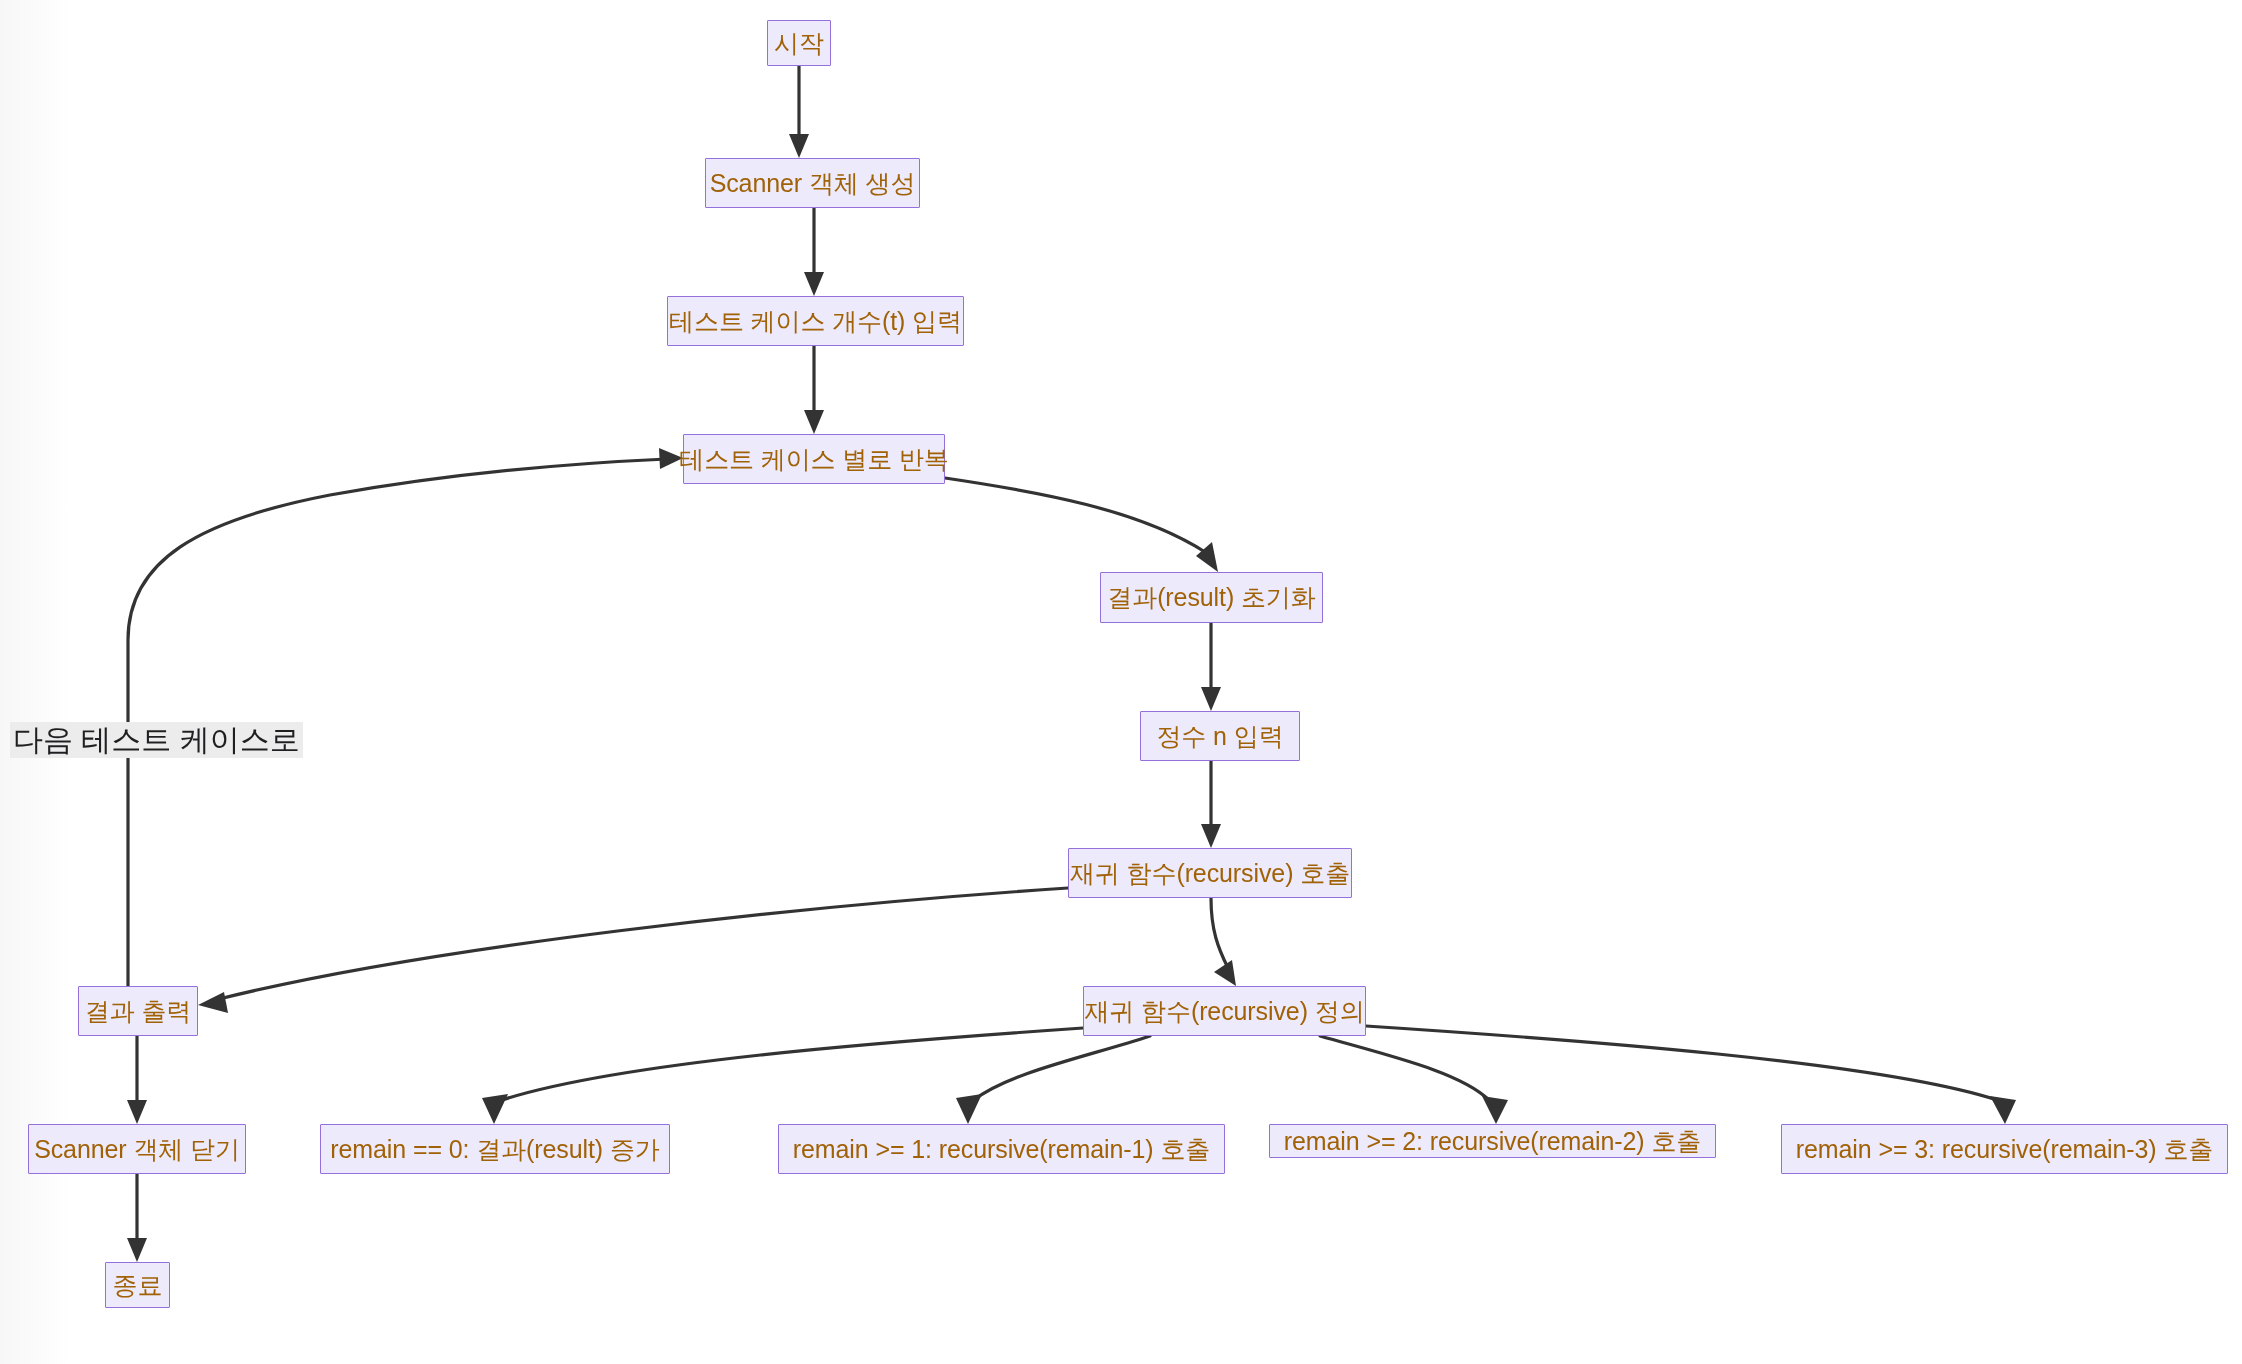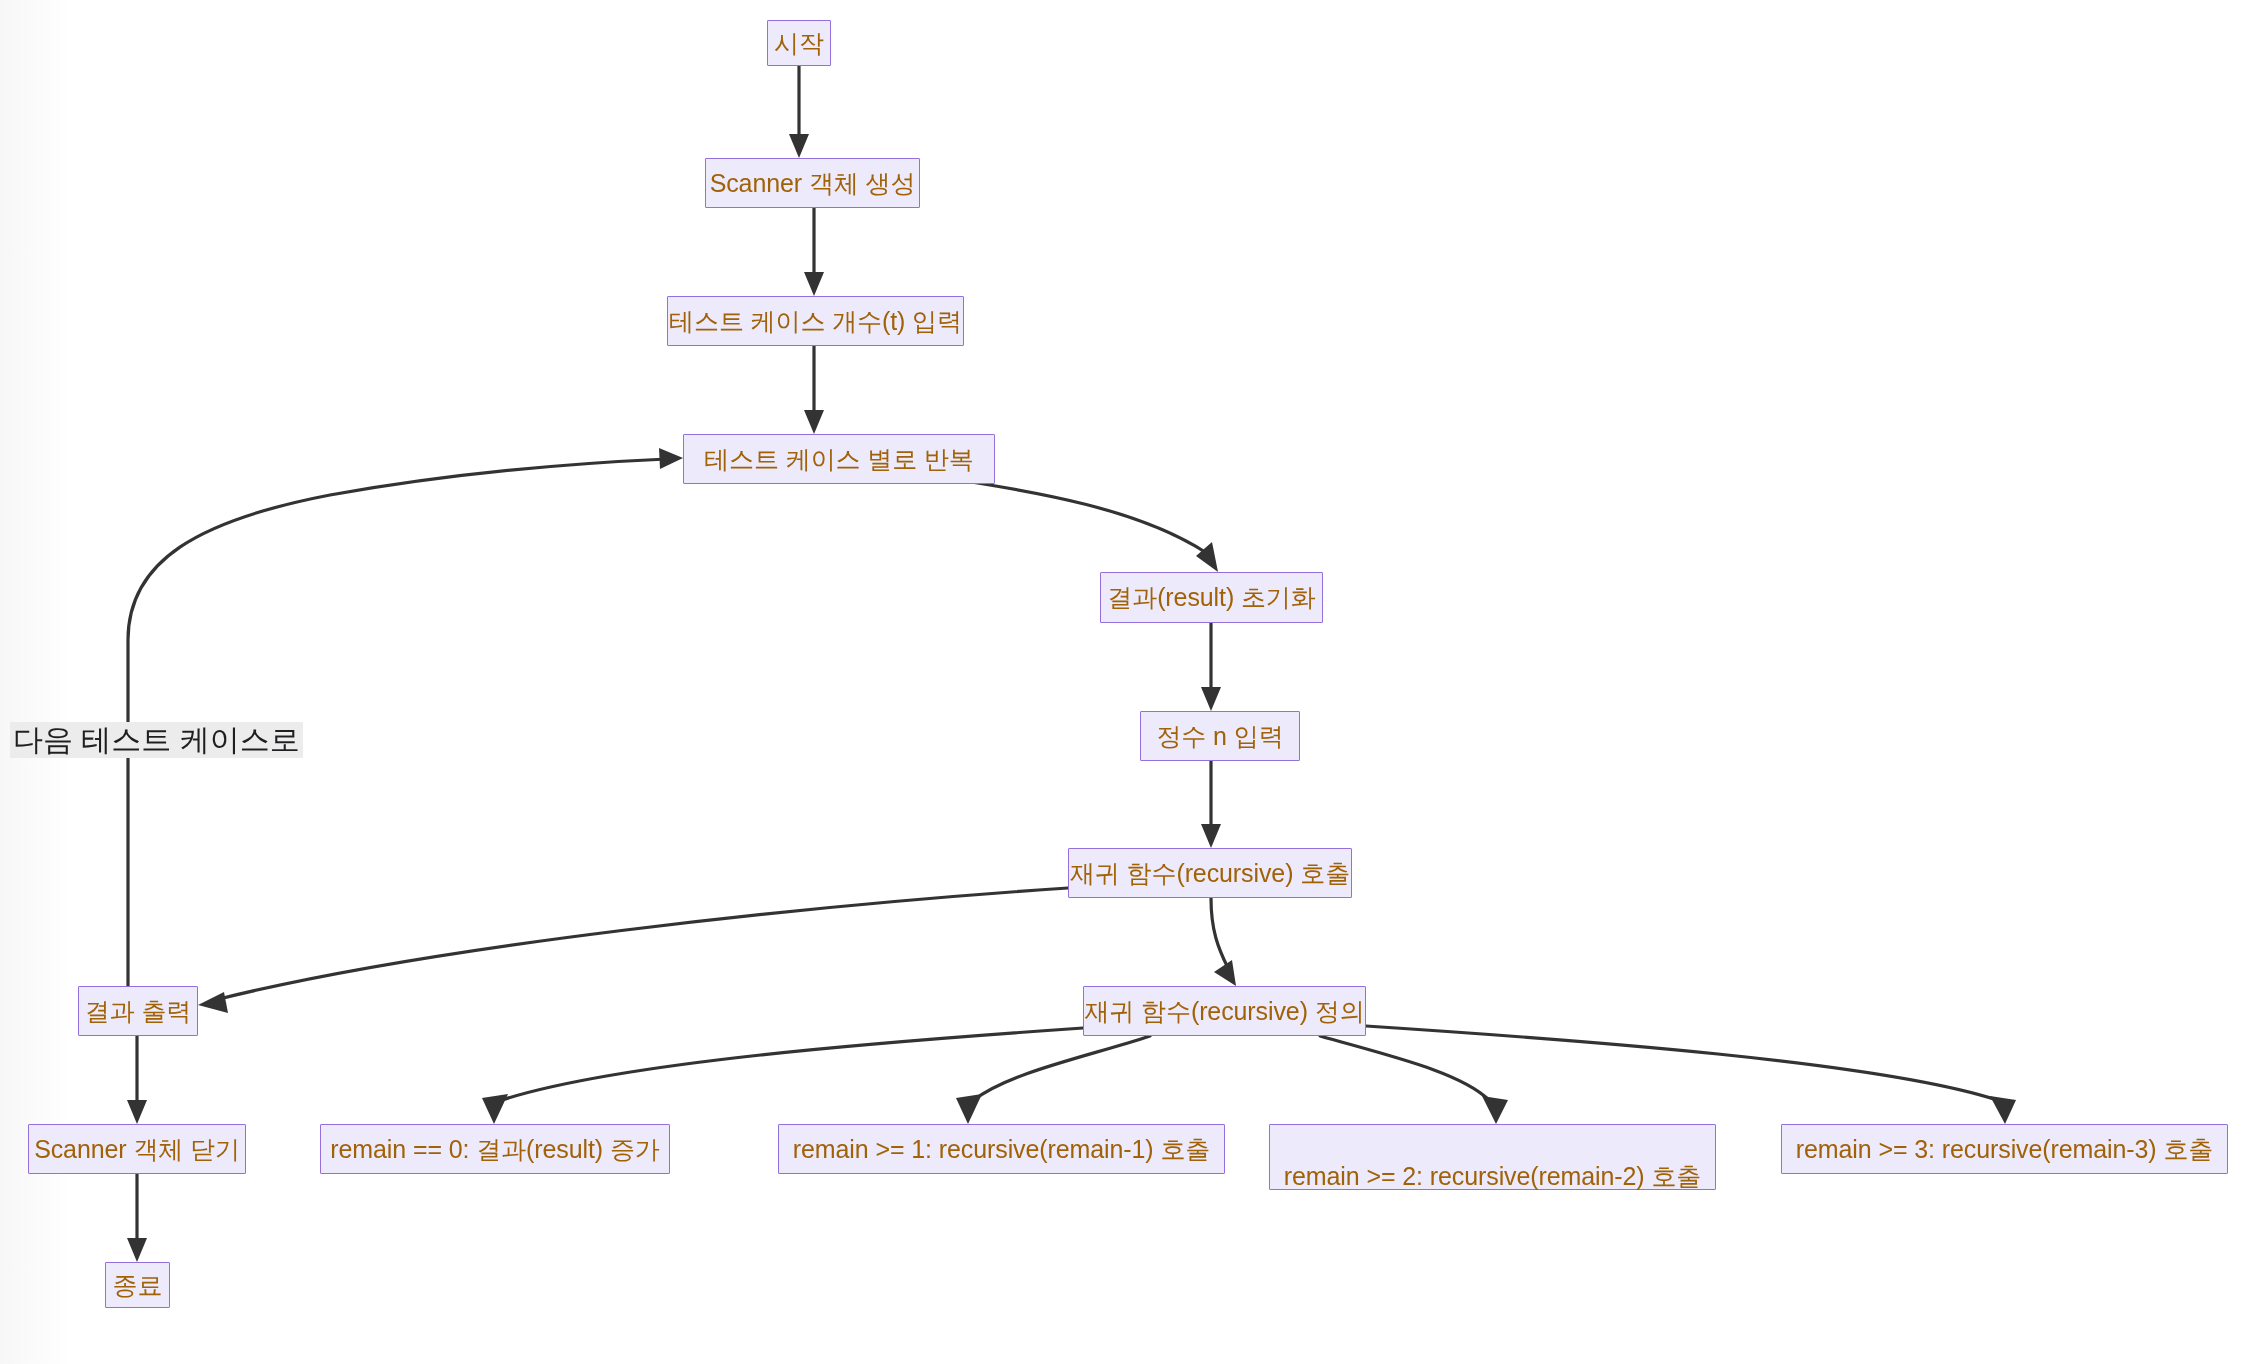--- a/index.html
+++ b/index.html
@@ -147,21 +147,21 @@
   </div>
 
   <div class="node" style="left:705px; top:158px; width:215px; height:50px;">
     <span>Scanner 객체 생성</span>
   </div>
 
   <div class="node" style="left:667px; top:296px; width:297px; height:50px;">
     <span>테스트 케이스 개수(t) 입력</span>
   </div>
 
-  <div class="node" style="left:683px; top:434px; width:312px; height:50px;">
+  <div class="node" style="left:683px; top:434px; width:262px; height:50px;">
     <span>테스트 케이스 별로 반복</span>
   </div>
 
   <div class="node" style="left:1100px; top:572px; width:223px; height:51px;">
     <span>결과(result) 초기화</span>
   </div>
 
   <div class="node" style="left:1140px; top:711px; width:160px; height:50px;text-align:right;">
     <span>정수 n 입력</span>
   </div>
@@ -187,21 +187,21 @@
   </div>
 
   <div class="node" style="left:320px; top:1124px; width:350px; height:50px;">
     <span>remain == 0: 결과(result) 증가</span>
   </div>
 
   <div class="node" style="left:746px; top:1124px; width:447px; height:50px;margin-left:32px;">
     <span>remain &gt;= 1: recursive(remain-1) 호출</span>
   </div>
 
-  <div class="node" style="left:1269px; top:1124px; width:447px; height:66px;align-items:flex-end;">
+  <div class="node" style="left:1269px; top:1124px; width:447px; height:34px;">
     <span>remain &gt;= 2: recursive(remain-2) 호출</span>
   </div>
 
   <div class="node" style="left:1781px; top:1124px; width:447px; height:50px;">
     <span>remain &gt;= 3: recursive(remain-3) 호출</span>
   </div>
 
   <div class="edge-label" style="left:10px; top:722px;">다음 테스트 케이스로</div>
 
 </div>

